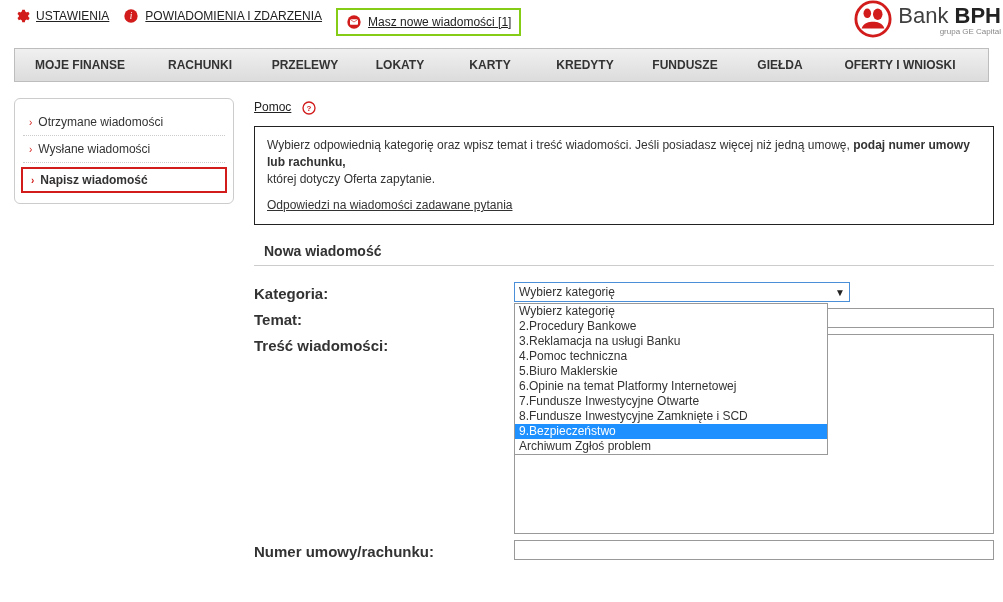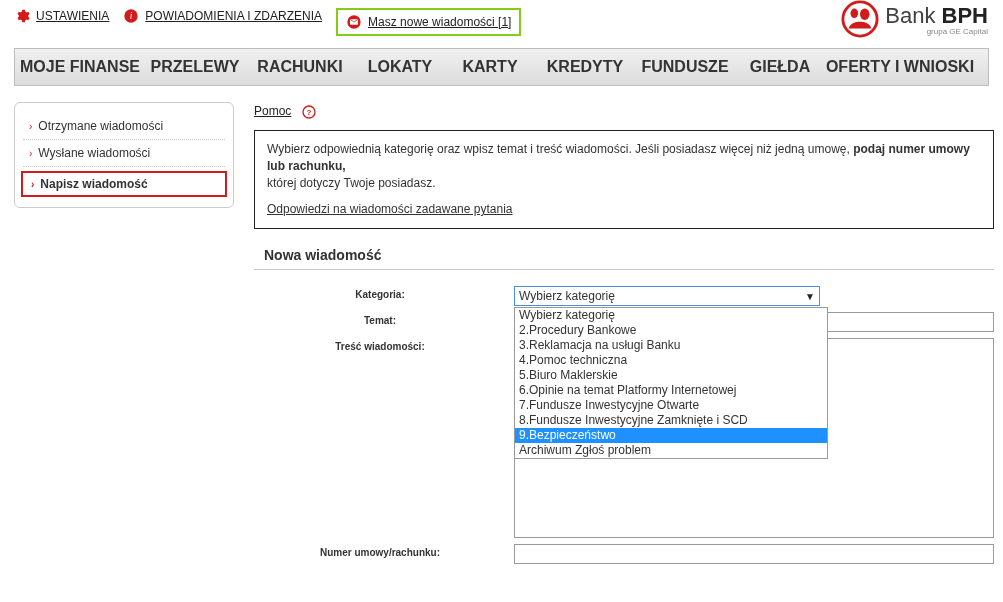--- a/index.html
+++ b/index.html
@@ -21,32 +21,32 @@
   .header-link { display: inline-flex; align-items: center; gap: 6px; text-decoration: underline; color: #222; }
   .gear-icon svg, .info-icon svg, .mail-icon svg { display:block; }
   .highlight-box-red {
     border: 2px solid #84cc16;
     padding: 4px 8px;
     display: inline-flex;
     align-items: center;
     gap:6px;
   }
   .logo {
-    position: absolute; right: 15px; top: 0; display:flex; align-items:center; gap:6px;
+    position: absolute; right: 2px; top: 0; display:flex; align-items:center; gap:6px;
   }
   .logo-text { font-size: 22px; font-weight: 400; color:#404040;}
   .logo-text .bold { font-weight: bold; color:#222; }
   .logo-sub { font-size: 8px; color:#888; text-align:right; margin-top:-2px;}
   .main-nav {
     margin: 0 14px;
     background: linear-gradient(to bottom, #f0f0f0, #dcdcdc);
     border: 1px solid #bdbdbd;
     display: flex;
     font-weight: bold;
-    font-size: 16px;
+    font-size: 12px;
   }
   .main-nav .nav-item {
     padding: 9px 0;
     flex: 0 0 auto;
     text-align: center;
     cursor: pointer;
   }
   .content { display:flex; margin: 16px 14px 0 14px; gap:20px; }
   .sidebar { width: 220px; flex-shrink:0;}
   .sidebar-box {
@@ -70,23 +70,23 @@
     padding:10px 12px;
     font-size:12px;
     line-height:1.4;
   }
   .info-box .bold { font-weight:bold;}
   .info-box .faq-link { text-decoration:underline; display:inline-block; margin-top:10px;}
   .section-title { font-weight:bold; font-size:14px; padding: 18px 0 6px 10px;}
   .hr-gray { border:none; border-top:1px solid #ccc; margin:0;}
   .form { padding: 16px 0 0 0;}
   .form-row { display:flex; margin-bottom:6px; align-items:flex-start;}
-  .form-label { width: 260px; text-align:center; font-weight:bold; padding:3px 8px 0 0; font-size:10px;}
+  .form-label { width: 260px; text-align:left; font-weight:bold; padding:3px 8px 0 0; font-size:15px;}
   .select-mock {
-    width: 306px;
+    width: 336px;
     border:1px solid #4a90d9;
     background:#fff;
     padding:2px 4px;
     font-size:12px;
     display:flex; justify-content:space-between; align-items:center;
     cursor:pointer;
     position:relative;
   }
   .select-arrow { font-size:10px; color:#222;}
   .dropdown {
@@ -146,22 +146,22 @@
     </svg>
     <div>
       <div class="logo-text"><span>Bank</span> <span class="bold">BPH</span></div>
       <div class="logo-sub">grupa GE Capital</div>
     </div>
   </div>
 </div>
 
 <div class="main-nav" id="mainnav">
     <div class="nav-item" style="width: 130px;">MOJE FINANSE</div>
+    <div class="nav-item" style="width: 110px;">RACHUNKI</div>
     <div class="nav-item" style="width: 100px;">PRZELEWY</div>
-    <div class="nav-item" style="width: 110px;">RACHUNKI</div>
     <div class="nav-item" style="width: 90px;">LOKATY</div>
     <div class="nav-item" style="width: 90px;">KARTY</div>
     <div class="nav-item" style="width: 100px;">KREDYTY</div>
     <div class="nav-item" style="width: 100px;">FUNDUSZE</div>
     <div class="nav-item" style="width: 90px;">GIEŁDA</div>
     <div class="nav-item" style="width: 150px;">OFERTY I WNIOSKI</div>
   </div>
 
 <div class="content">
   <div class="sidebar">
@@ -189,21 +189,21 @@
       <span class="help-icon">
         <svg width="16" height="16" viewBox="0 0 24 24">
             <circle cx="12" cy="12" r="9" fill="none" stroke="#d21b1b" stroke-width="2"></circle>
             <text x="12" y="16" text-anchor="middle" font-size="12" fill="#d21b1b" font-weight="bold">?</text>
           </svg>
       </span>
     </div>
 
     <div class="info-box">
       <span>Wybierz odpowiednią kategorię oraz wpisz temat i treść wiadomości. Jeśli posiadasz więcej niż jedną umowę, </span><span class="bold">podaj numer umowy lub rachunku,</span><br>
-      <span>której dotyczy Twoje posiadasz.</span>
+      <span>której dotyczy Oferta zapytanie.</span>
       <br>
       <a class="faq-link"><span>Odpowiedzi na wiadomości zadawane pytania</span></a>
     </div>
 
     <div class="section-title">Nowa wiadomość</div>
     <hr class="hr-gray">
 
     <div class="form">
       <div class="form-row">
         <div class="form-label">Kategoria:</div>

